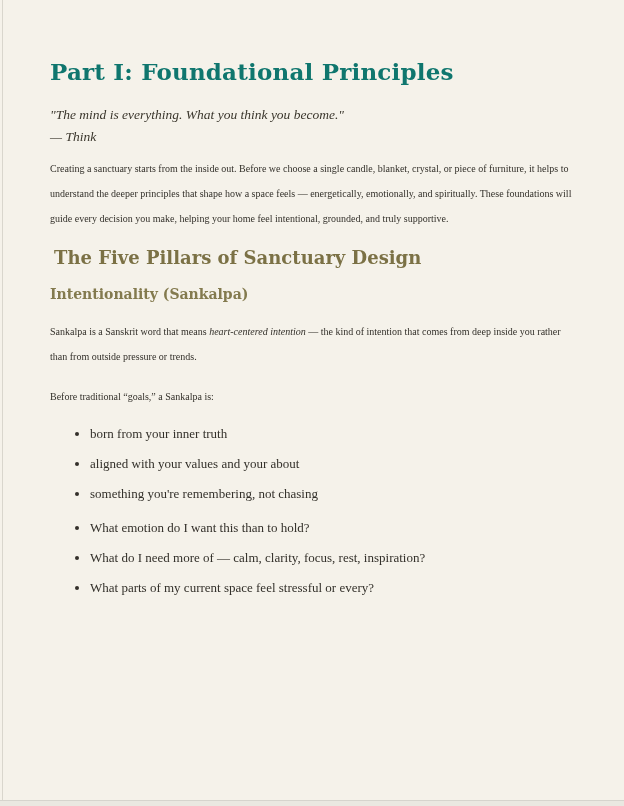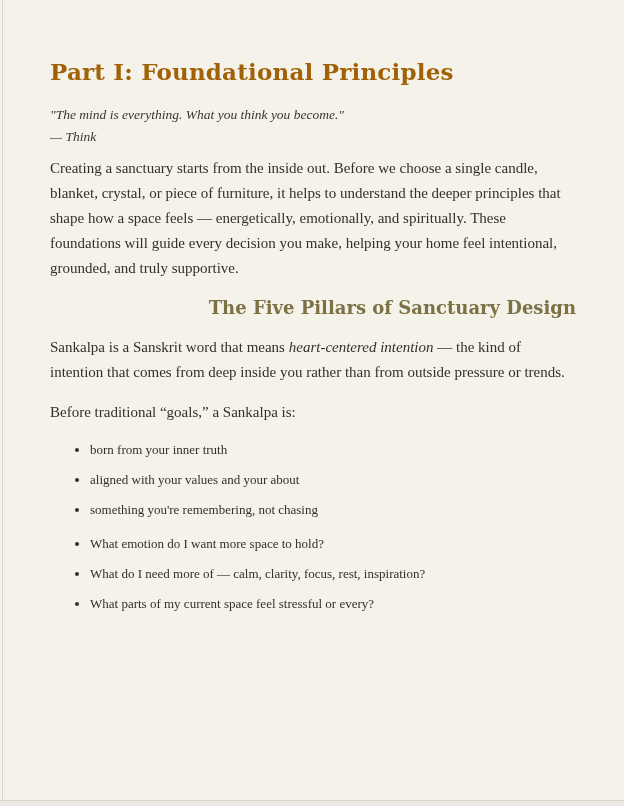--- a/index.html
+++ b/index.html
@@ -40,50 +40,49 @@
     bottom: 5px;
     box-sizing: border-box;
     padding: 57px 48px 0 50px;
     overflow: hidden;
   }
   h1 {
     font-family: "DejaVu Serif", "Liberation Serif", serif;
     font-size: 23px;
     line-height: 29px;
     font-weight: bold;
-    color: #a16207;
+    color: #0f766e;
     margin: 0 0 18px 0;
     letter-spacing: 0.2px;
   }
   h2 {
     font-family: "DejaVu Serif", "Liberation Serif", serif;
     font-size: 18px;
     line-height: 24px;
     font-weight: bold;
     color: #7b7145;
     margin: 4px 0 15px 4px;
-    text-align: right;
   }
   h3 {
     font-family: "DejaVu Serif", "Liberation Serif", serif;
     font-size: 14px;
     line-height: 19px;
     font-weight: bold;
     color: #837a4e;
     margin: 4px 0 15px 0;
   }
   blockquote {
     margin: 0 0 8px 0;
     font-style: italic;
     font-size: 13.5px;
     line-height: 22px;
     color: #3a362c;
   }
   p {
-    font-size: 15px;
+    font-size: 10px;
     line-height: 25px;
     margin: 0 0 15px 0;
   }
   ul {
     margin: 10px 0 15px 0;
     padding: 0 0 0 40px;
     list-style: disc;
   }
   li {
     font-size: 13px;
@@ -105,34 +104,35 @@
   <blockquote>
     <div>"The mind is everything. What you think you become."</div>
     <div>— Think</div>
   </blockquote>
 
   <p>Creating a sanctuary starts from the inside out. Before we choose a single candle, blanket, crystal, or piece of furniture, it helps to understand the deeper principles that shape how a space feels — energetically, emotionally, and spiritually. These foundations will guide every decision you make, helping your home feel intentional, grounded, and truly supportive.</p>
 
   <h2>The Five Pillars of Sanctuary Design</h2>
 
 
+  <h3>Intentionality (Sankalpa)</h3>
 
   <p><span>Sankalpa is a Sanskrit word that means </span><em>heart-centered intention</em><span> — the kind of intention that comes from deep inside you rather than from outside pressure or trends.</span></p>
 
   <p>Before traditional “goals,” a Sankalpa is:</p>
 
   <ul>
     <li>born from your inner truth</li>
     <li>aligned with your values and your about</li>
     <li>something you're remembering, not chasing</li>
   </ul>
 
 
 
   <ul>
-    <li>What emotion do I want more space to hold?</li>
+    <li>What emotion do I want this than to hold?</li>
     <li>What do I need more of — calm, clarity, focus, rest, inspiration?</li>
     <li>What parts of my current space feel stressful or every?</li>
   </ul>
 
 </div>
 
 <div class="bottom-edge"></div>
 
 </body></html>

